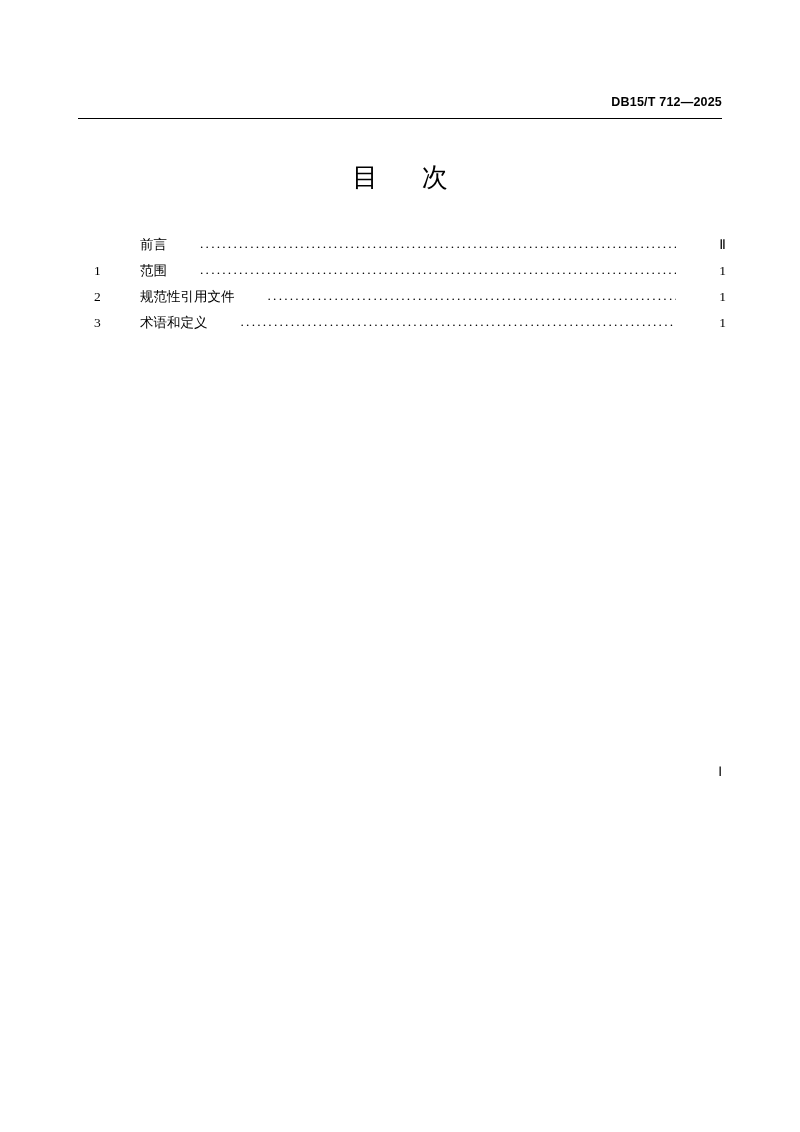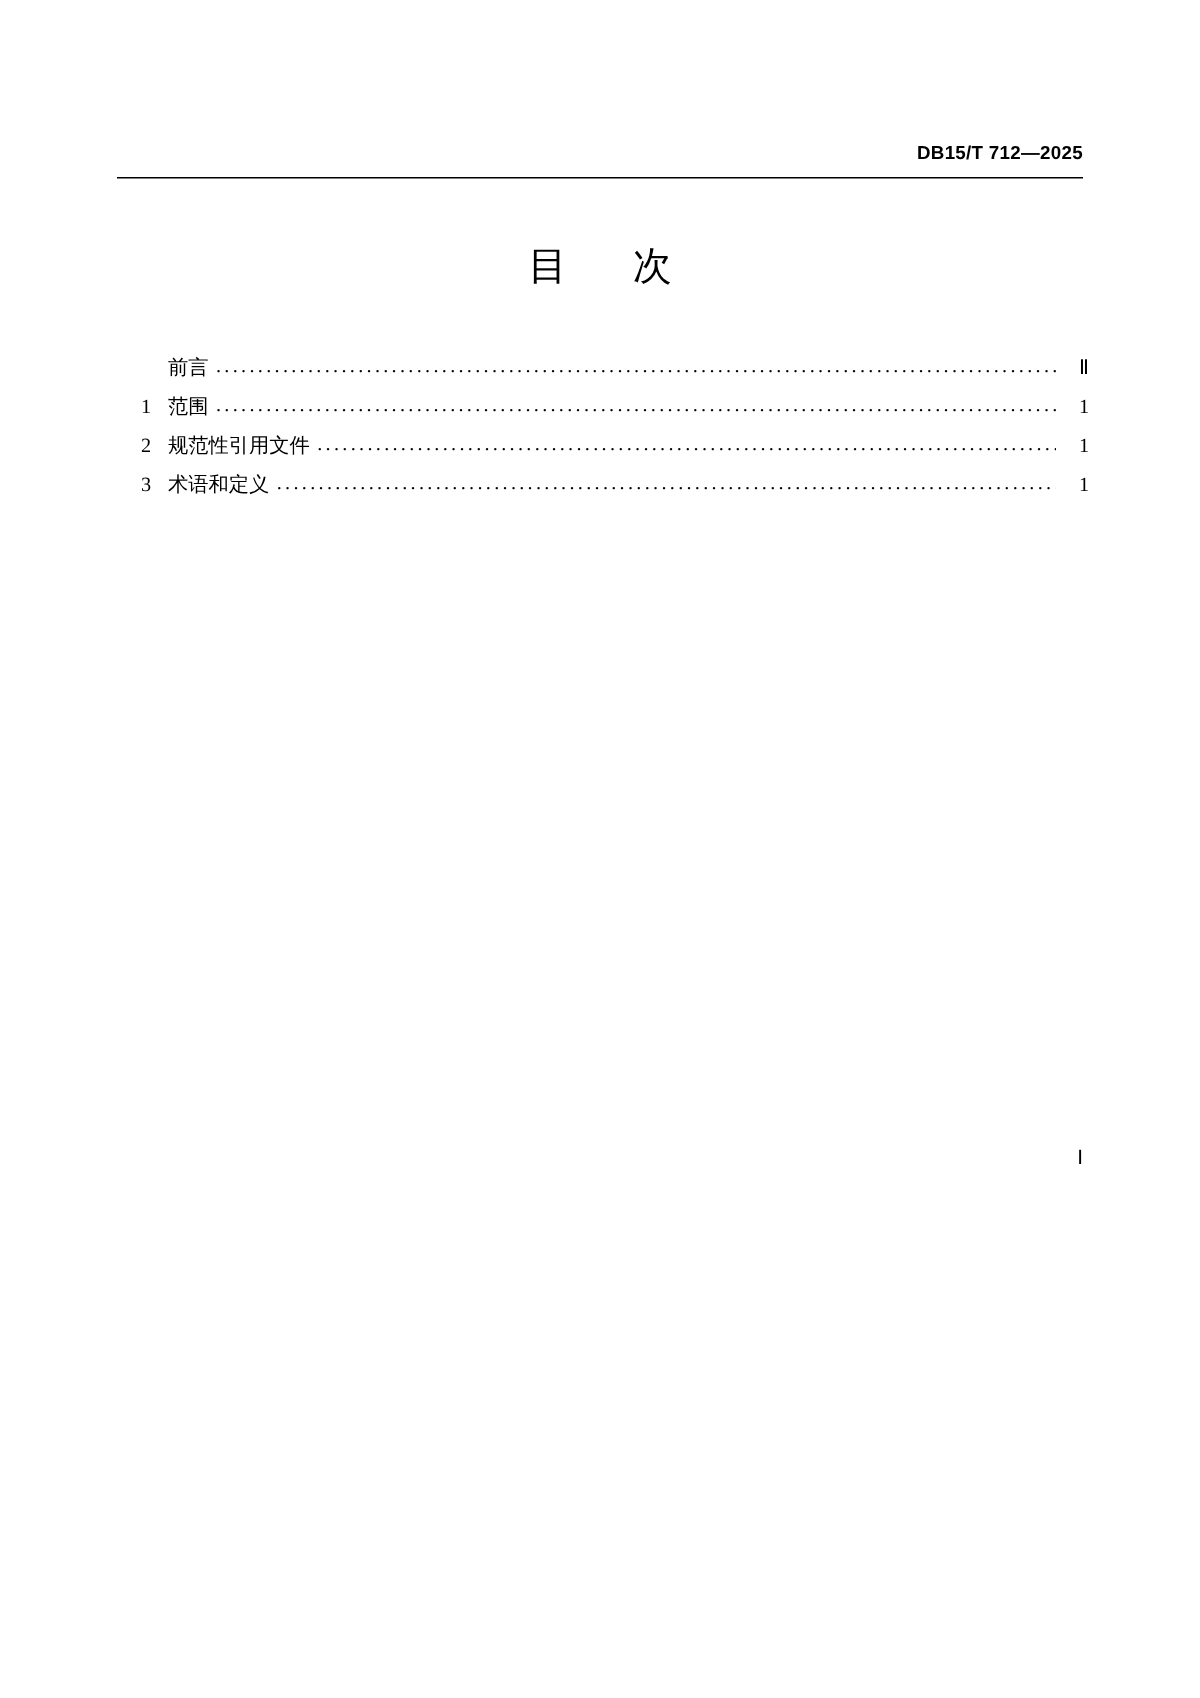--- a/index.html
+++ b/index.html
@@ -50,20 +50,21 @@
     top: 232px;
     left: 94px;
     width: 632px;
   }
   .toc-row {
     display: flex;
     align-items: baseline;
     font-size: 13.5px;
     line-height: 26px;
     white-space: nowrap;
+    gap: 28px;
   }
   .toc-num {
     display: inline-block;
     min-width: 18px;
   }
   .toc-label {
     padding-right: 3px;
   }
   .toc-dots {
     flex: 1 1 auto;

